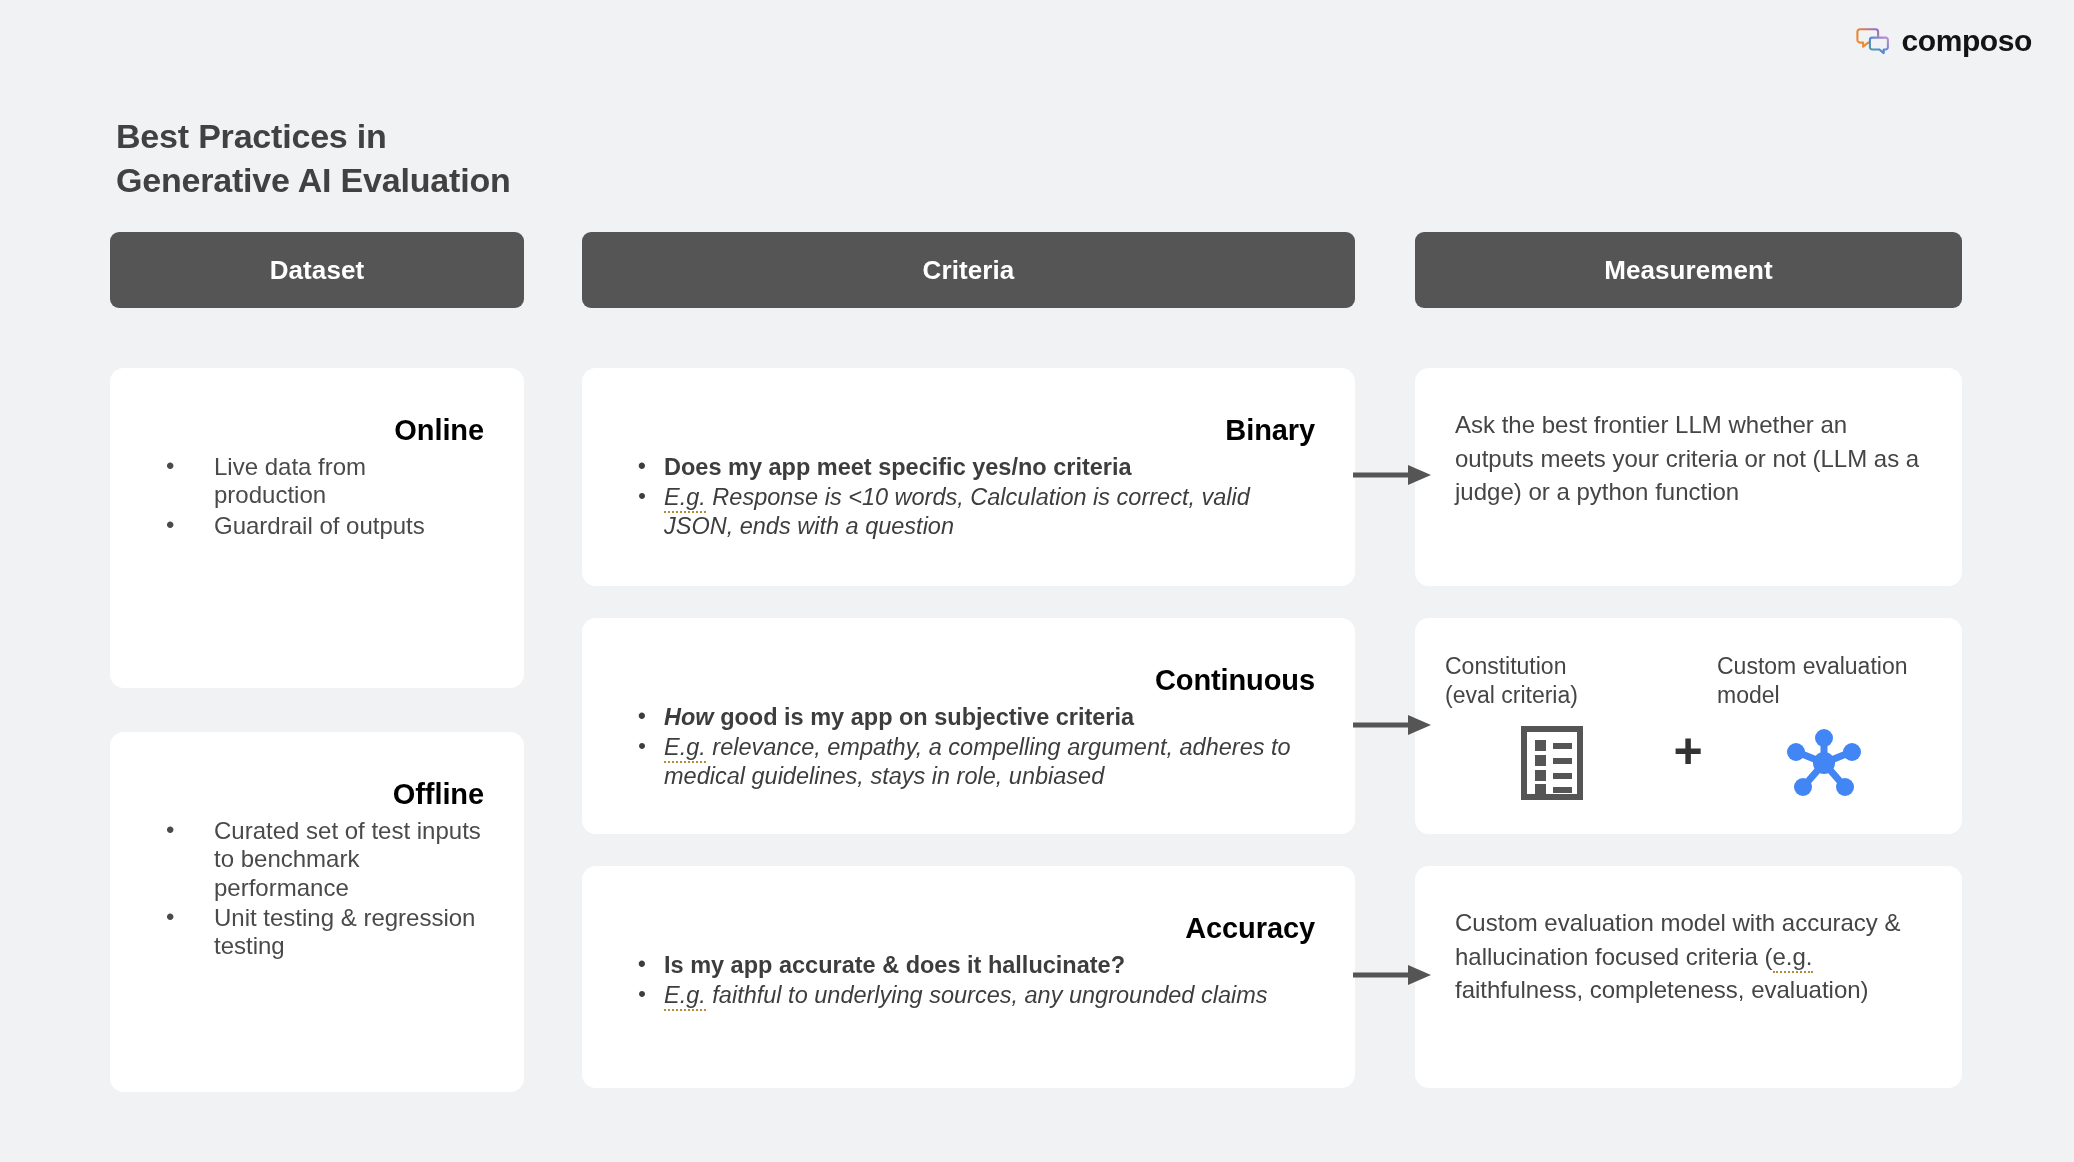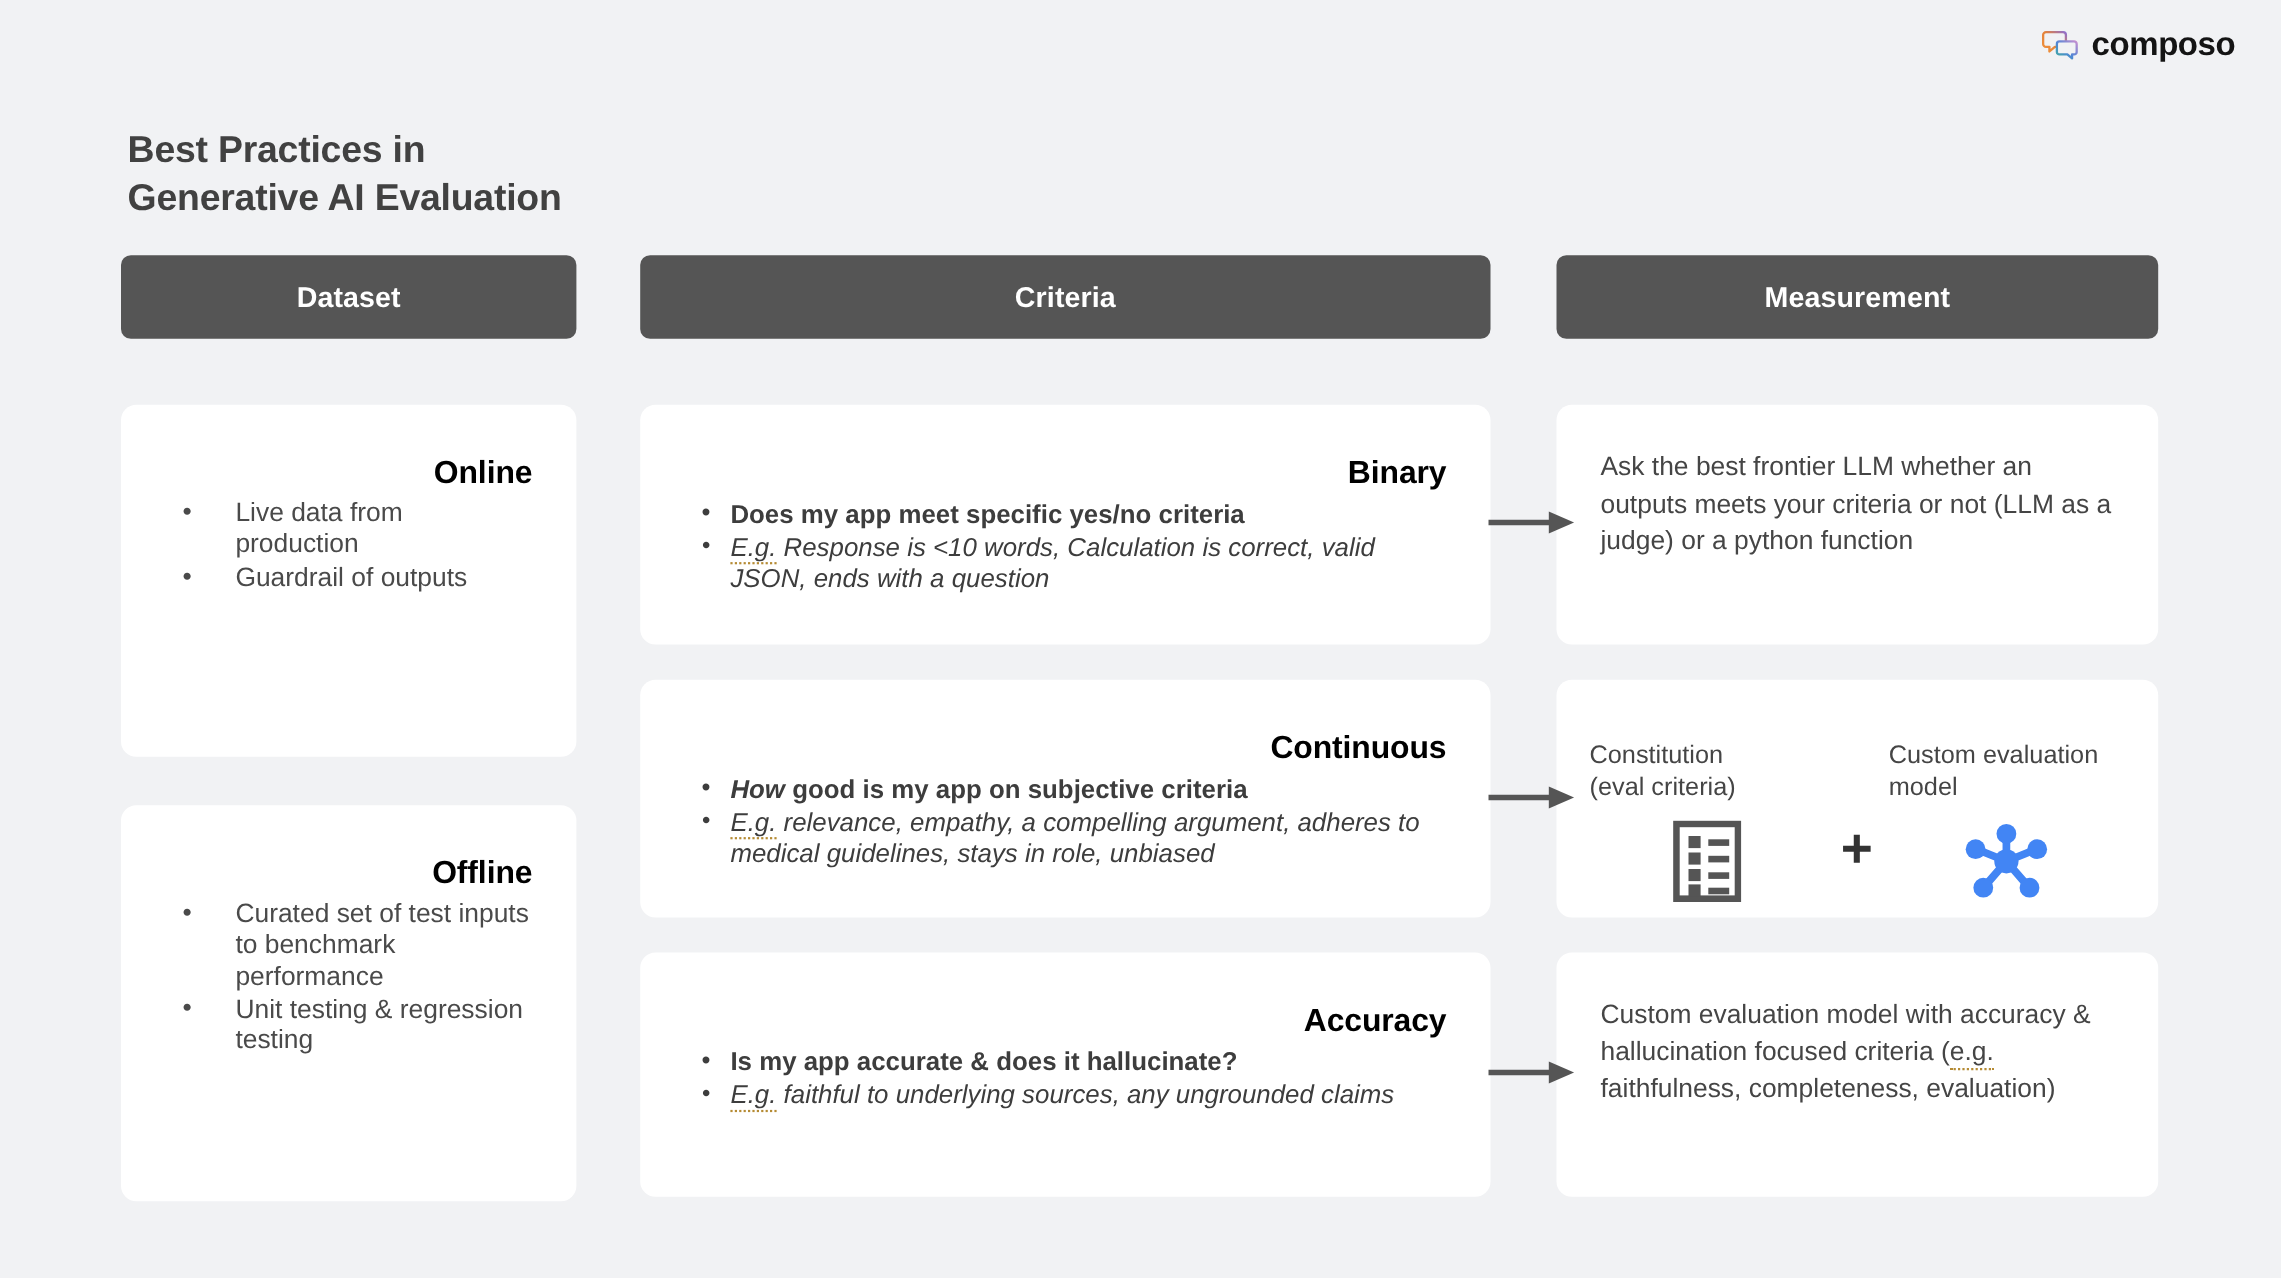--- a/index.html
+++ b/index.html
@@ -158,21 +158,21 @@
   
   .m-body {
     font-size: 24px;
     line-height: 1.40;
     color: #454545;
   }
   .card.m1 .card-inner,
   .card.m3 .card-inner { padding: 40px 34px 0 40px; }
 
   
-  .card.m2 .card-inner { padding: 54px 26px 0 30px; }
+  .card.m2 .card-inner { padding: 34px 26px 0 30px; }
   .m2-grid {
     display: flex;
     align-items: flex-start;
   }
   .m2-cell { width: 214px; }
   .m2-label {
     font-size: 23px;
     line-height: 1.26;
     color: #454545;
     white-space: pre-line;

